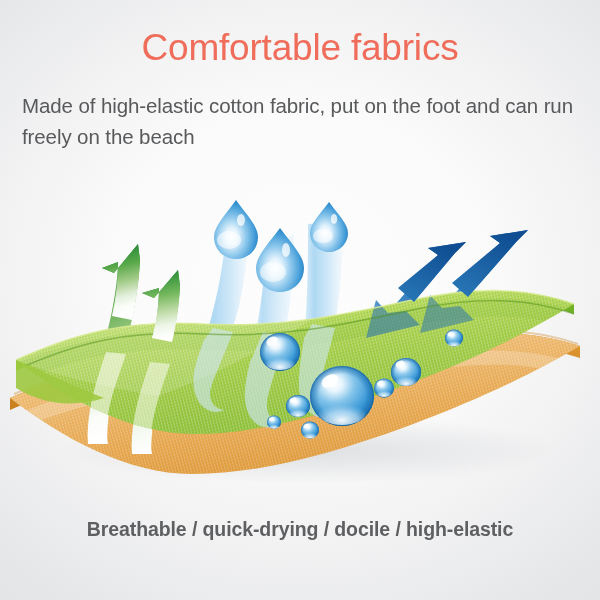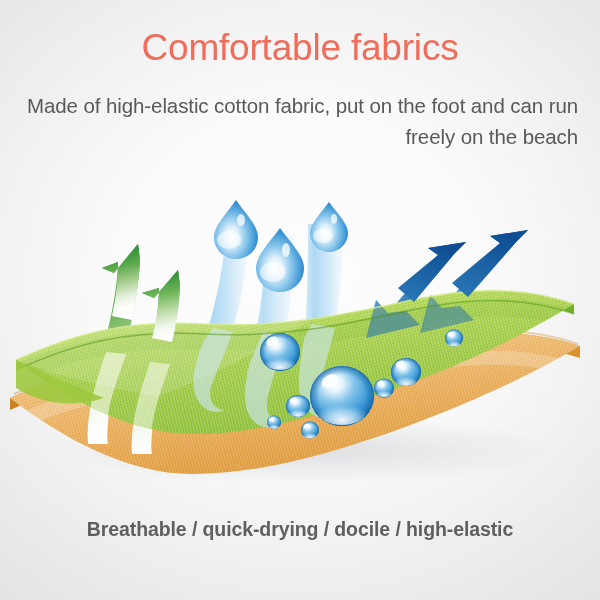--- a/index.html
+++ b/index.html
@@ -34,21 +34,21 @@
     line-height: 44px;
     font-weight: 400;
     color: #ef6d5a;
     letter-spacing: -0.2px;
   }
   #subhead {
     position: absolute;
     left: 22px;
     top: 90px;
     width: 556px;
-    text-align: right;
+    text-align: left;
     font-size: 20.5px;
     line-height: 31px;
     font-weight: 400;
     color: #58595b;
     letter-spacing: -0.1px;
   }
   #footnote {
     position: absolute;
     left: 0;
     top: 515px;

